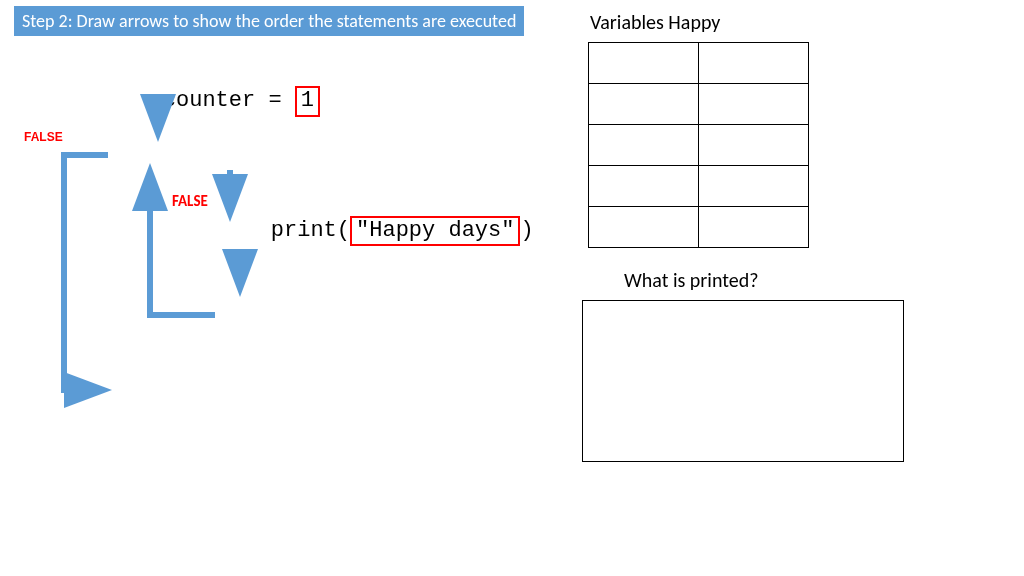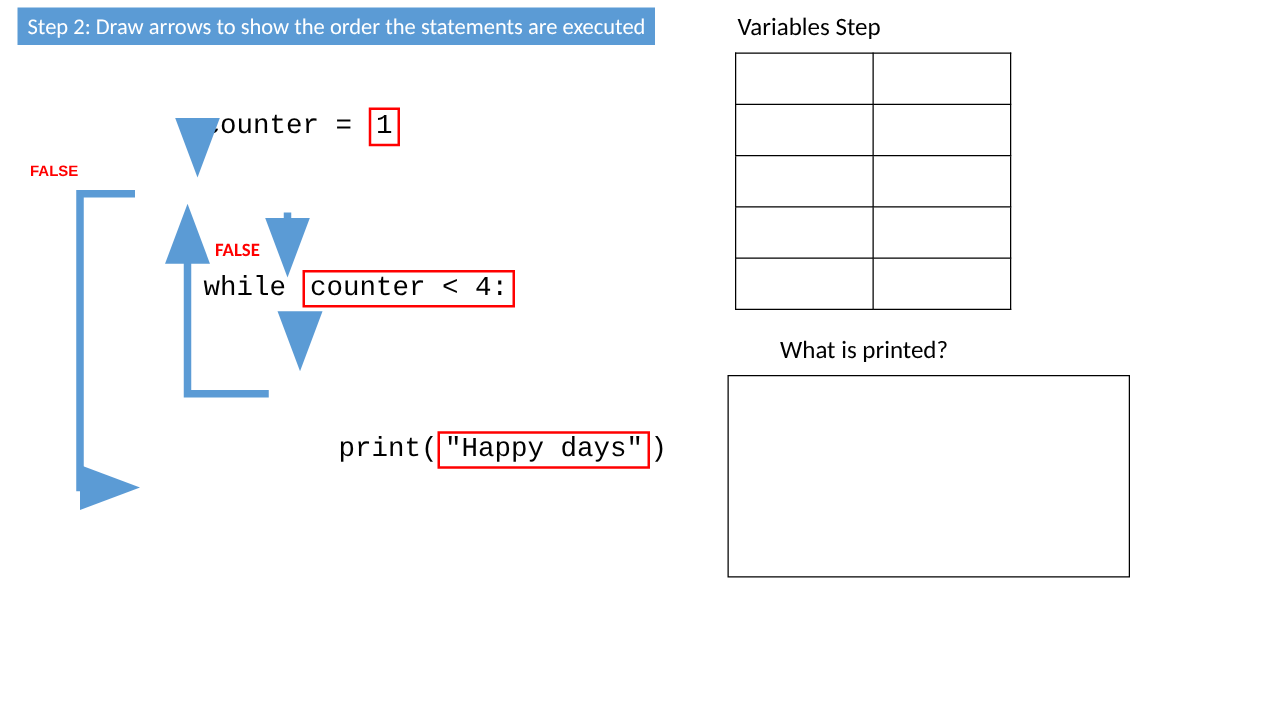--- a/index.html
+++ b/index.html
@@ -99,33 +99,30 @@
 </style>
 </head>
 <body>
 
 <div class="step-banner">Step 2: Draw arrows to show the order the statements are executed</div>
 
 <div class="code-area">
   <div class="code-line" style="margin-bottom:46px;">
     <span>counter = </span><span class="redbox">1</span>
   </div>
-  <div class="code-line" style="margin-bottom:46px;">
-    <span>while </span><span class="redbox">counter &lt; 4:</span>
-  </div>
   <div class="code-line" style="padding-left:108px; margin-bottom:46px;">
     <span>print(</span><span class="redbox">"Happy days"</span><span>)</span>
   </div>
 
 </div>
 
 <div class="false-label">FALSE</div>
 <div class="true-label">FALSE</div>
 
-<div class="vars-title">Variables Step</div>
+<div class="vars-title">Variables Happy</div>
 <table class="vars-table">
   <tbody>
       <tr>
         <td></td>
         <td></td>
       </tr>
   <tr>
         <td></td>
         <td></td>
       </tr>

